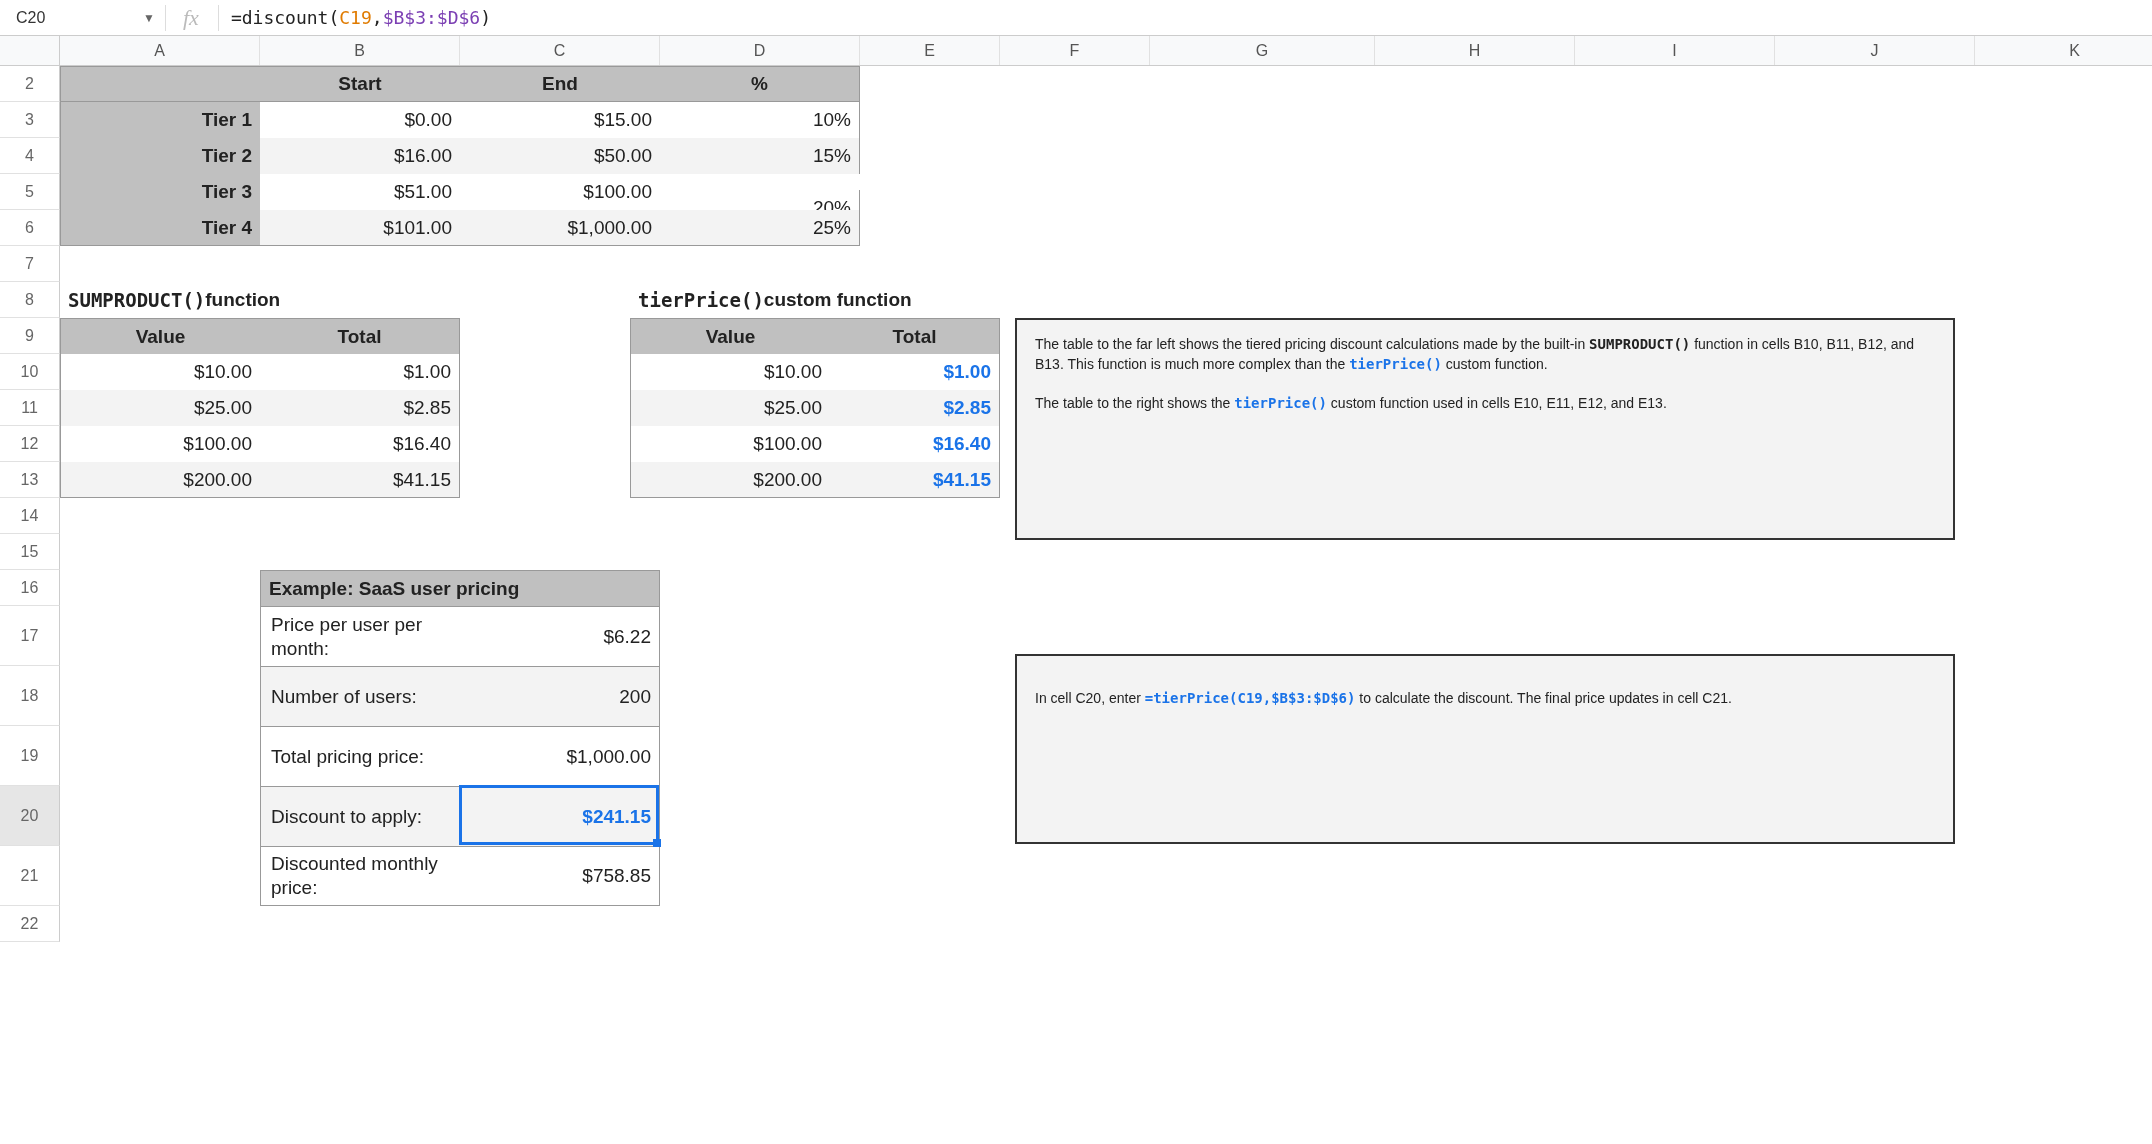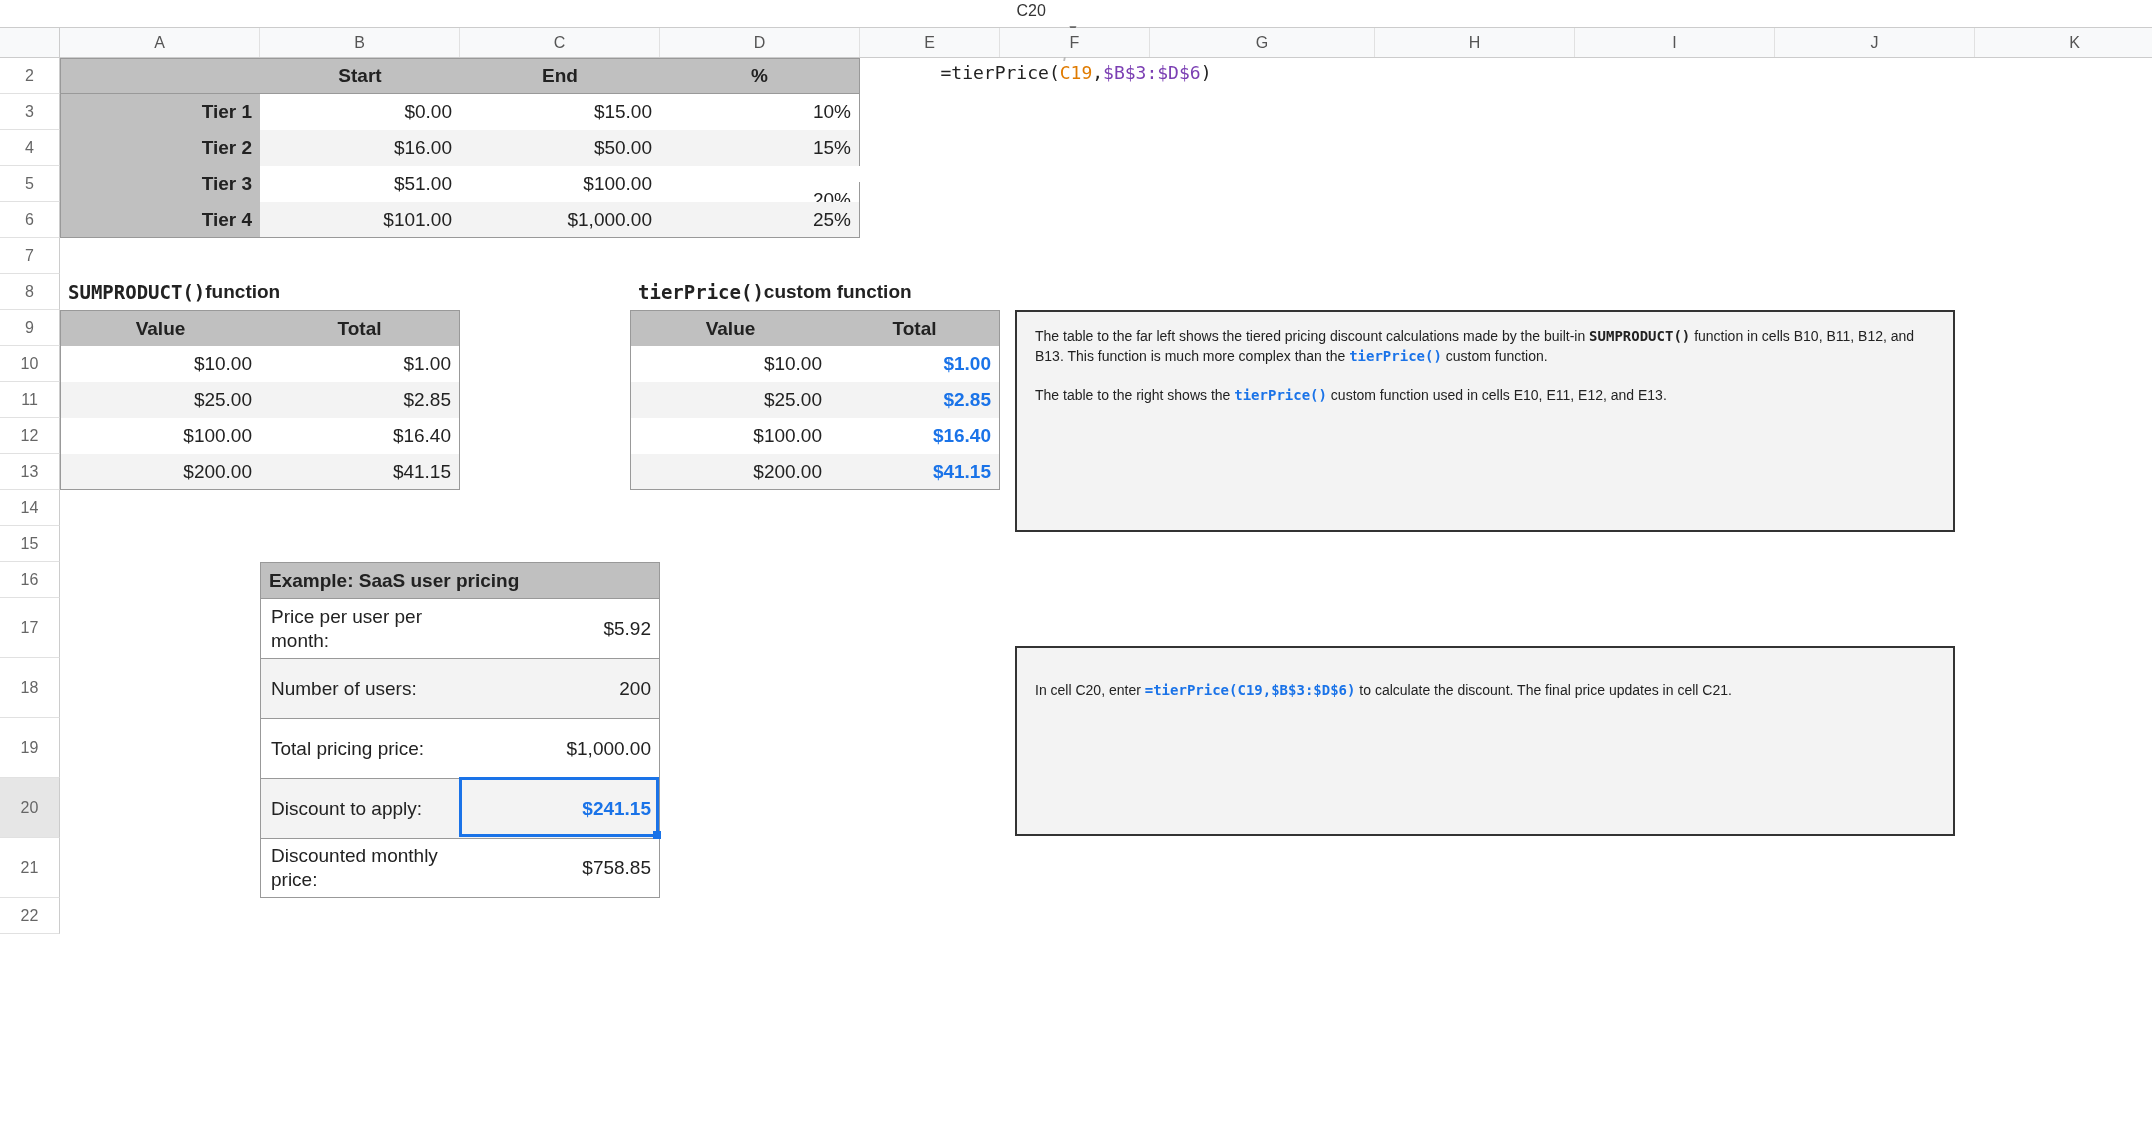--- a/index.html
+++ b/index.html
@@ -8,25 +8,24 @@
     font-family: Arial, Helvetica, sans-serif;
     font-size: 18px;
     background: #fff;
     color: #222;
   }
 
   
   .formula-bar {
     display: flex;
     align-items: center;
-    height: 28px;
+    height: 36px;
     border-bottom: 1px solid #ccc;
     background: #fff;
     padding: 0 8px;
-    flex-direction: column;
   }
   .name-box {
     width: 135px;
     height: 28px;
     font-size: 16px;
     padding: 2px 8px;
     border: none;
     outline: none;
     color: #333;
   }
@@ -157,21 +156,21 @@
 </head>
 <body>
 
 <div class="formula-bar">
   <input class="name-box" value="C20" style="">
   <span class="name-box-caret">▼</span>
   <div class="fx-divider"></div>
   <div class="fx">fx</div>
   <div class="fx-divider2"></div>
   <div class="formula-input">
-    <span class="tok-fn">=tierPrice</span><span class="tok-punc">(</span><span class="tok-ref1">C19</span><span class="tok-punc">,</span><span class="tok-ref2">$B$3:$D$6</span><span class="tok-punc">)</span>
+    <span class="tok-fn">=discount</span><span class="tok-punc">(</span><span class="tok-ref1">C19</span><span class="tok-punc">,</span><span class="tok-ref2">$B$3:$D$6</span><span class="tok-punc">)</span>
   </div>
 </div>
 
 <div class="col-headers">
   <div class="corner"></div>
   <div class="col-h wA">A</div>
   <div class="col-h wB">B</div>
   <div class="col-h wC">C</div>
   <div class="col-h wD">D</div>
   <div class="col-h wE">E</div>
@@ -261,21 +260,21 @@
     <div class="cell r br accent" style="left:770px;top:288px;width:170px">$1.00</div>
     <div class="cell bg-lt r bl" style="left:570px;top:324px;width:200px">$25.00</div>
     <div class="cell bg-lt r br accent" style="left:770px;top:324px;width:170px">$2.85</div>
     <div class="cell r bl" style="left:570px;top:360px;width:200px">$100.00</div>
     <div class="cell r br accent" style="left:770px;top:360px;width:170px">$16.40</div>
     <div class="cell bg-lt r bl bb" style="left:570px;top:396px;width:200px">$200.00</div>
     <div class="cell bg-lt r br bb accent" style="left:770px;top:396px;width:170px">$41.15</div>
 
     <div class="cell bg-greyhdr b bl bt br" style="left:200px;top:504px;width:400px">Example: SaaS user pricing</div>
     <div class="cell saas-label tall bl bt" style="left:200px;top:540px;width:200px;height:60px">Price per user per month:</div>
-    <div class="cell tall r br bt" style="left:400px;top:540px;width:200px;height:60px">$5.92</div>
+    <div class="cell tall r br bt" style="left:400px;top:540px;width:200px;height:60px">$6.22</div>
     <div class="cell saas-label tall bg-lt bl bt" style="left:200px;top:600px;width:200px;height:60px">Number of users:</div>
     <div class="cell tall bg-lt r br bt" style="left:400px;top:600px;width:200px;height:60px">200</div>
     <div class="cell saas-label tall bl bt" style="left:200px;top:660px;width:200px;height:60px">Total pricing price:</div>
     <div class="cell tall r br bt" style="left:400px;top:660px;width:200px;height:60px">$1,000.00</div>
     <div class="cell saas-label tall bg-lt bl bt" style="left:200px;top:720px;width:200px;height:60px">Discount to apply:</div>
     <div class="cell tall bg-lt r br bt accent" style="left:400px;top:720px;width:200px;height:60px">$241.15</div>
     <div class="cell saas-label tall bl bt bb" style="left:200px;top:780px;width:200px;height:60px">Discounted monthly price:</div>
     <div class="cell tall r br bt bb" style="left:400px;top:780px;width:200px;height:60px">$758.85</div>
 
     <div class="active-ring" style="left:399px;top:719px;width:200px;height:60px">

